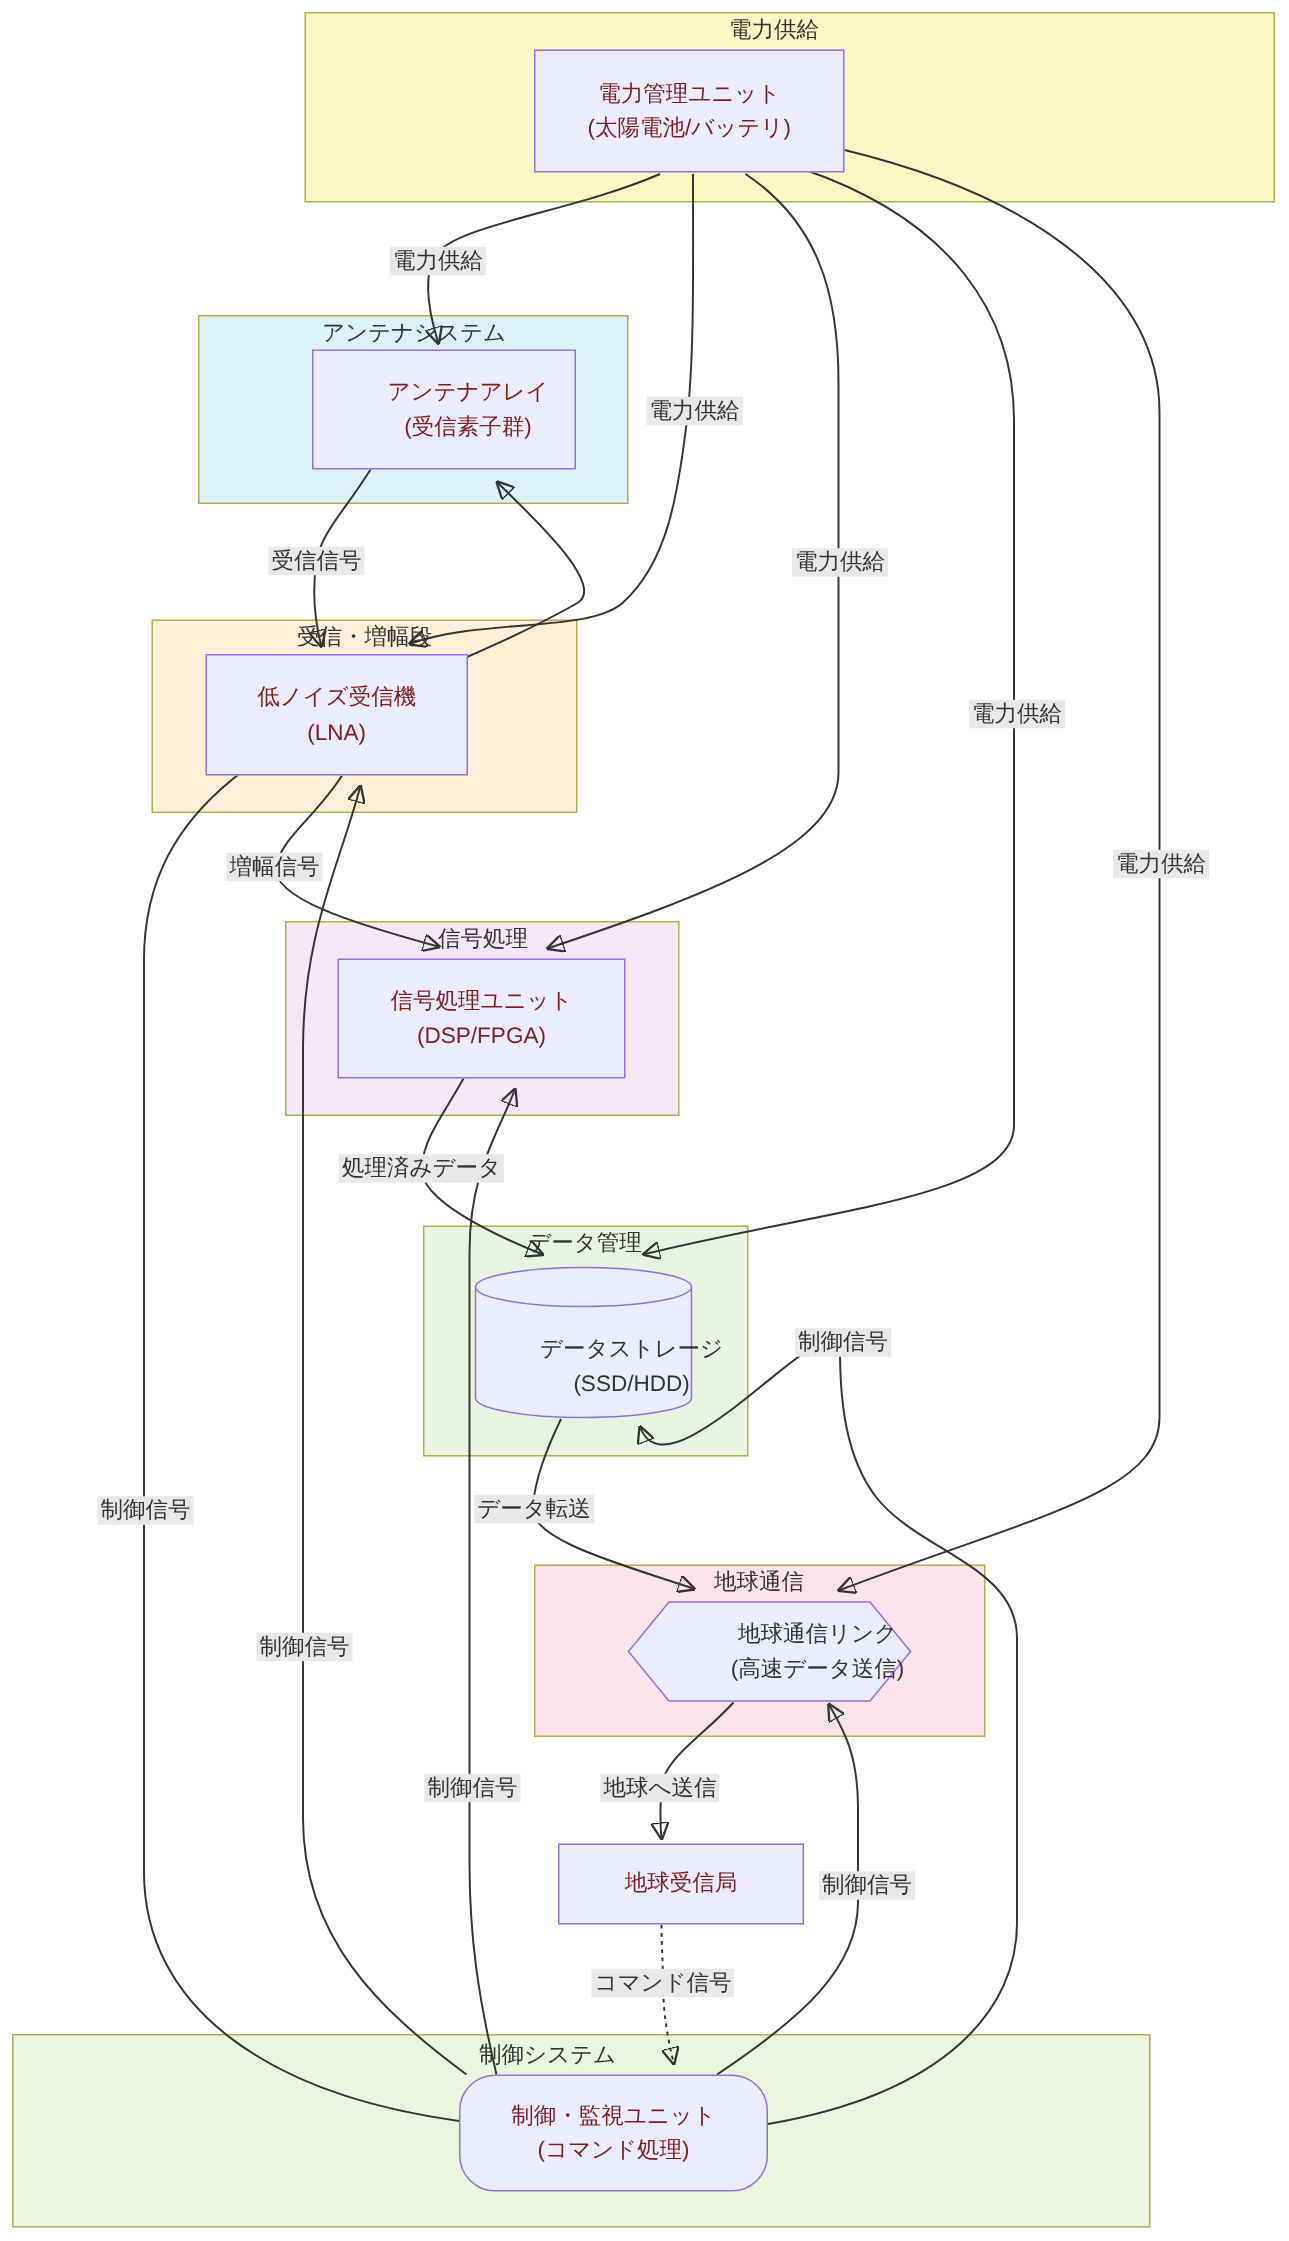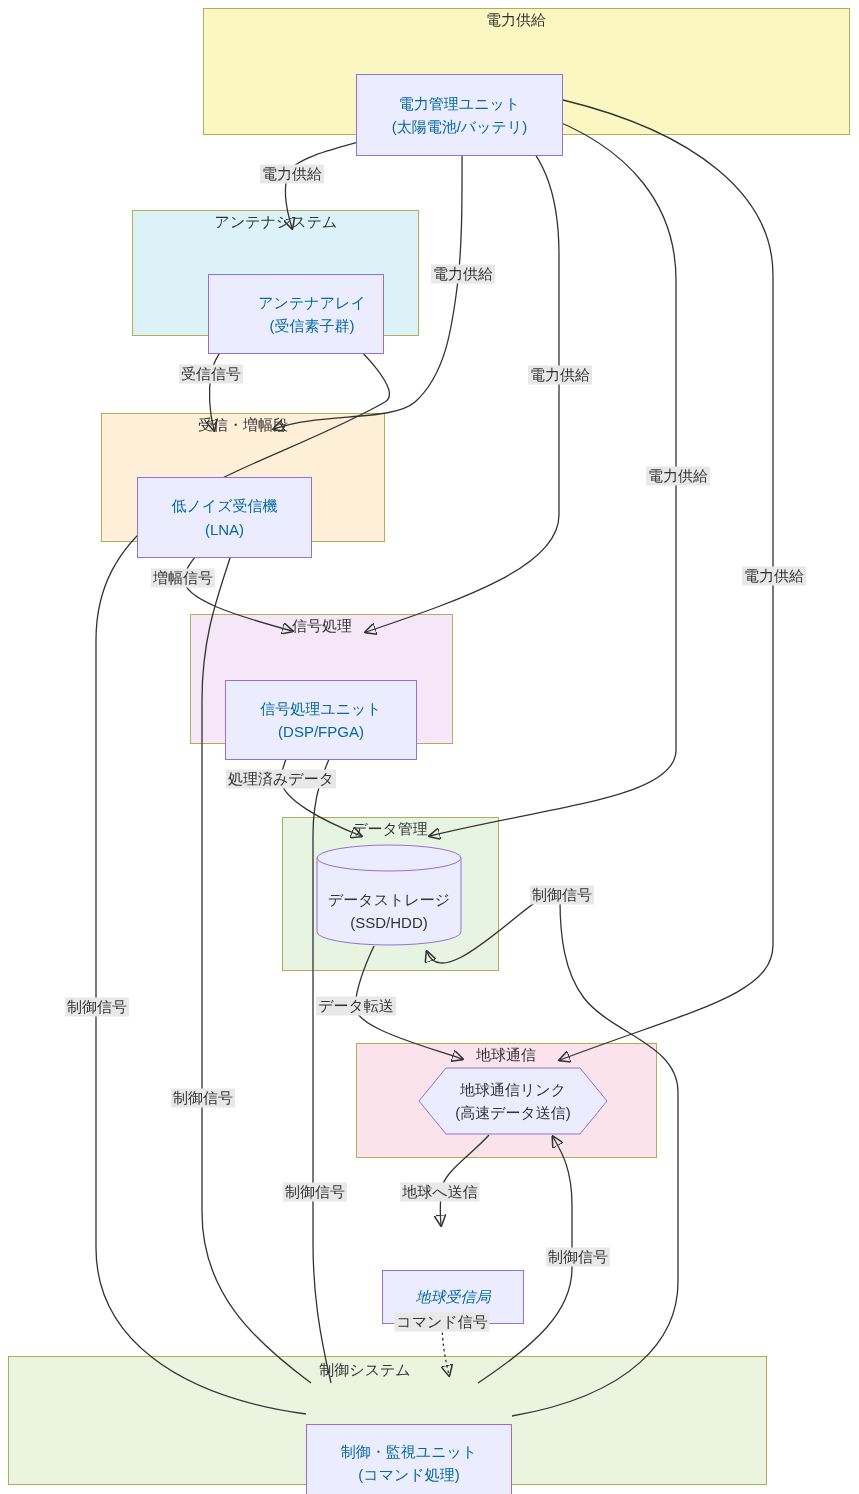--- a/index.html
+++ b/index.html
@@ -8,26 +8,26 @@
     font-family:"Liberation Sans","DejaVu Sans",sans-serif;color:#333;
   }
   .group{position:absolute;border:1px solid #b3ae55;box-sizing:border-box;z-index:0;}
   .group-title{
     position:absolute;transform:translate(-50%,-50%);font-size:15px;color:#333;
     white-space:nowrap;z-index:3;
   }
   .node{
     position:absolute;background:#ECECFF;border:1px solid #9370DB;box-sizing:border-box;
     display:flex;flex-direction:column;align-items:center;justify-content:center;
-    font-size:15px;line-height:1.55;text-align:center;z-index:2;color:#0369a1;margin-top:41px;
+    font-size:15px;line-height:1.55;text-align:center;z-index:2;color:#7f1d1d;
   }
   .node .l2{display:block;}
   .shape-node{
     position:absolute;z-index:2;display:flex;flex-direction:column;align-items:center;
-    justify-content:center;font-size:15px;line-height:1.55;text-align:center;color:#333;
+    justify-content:center;font-size:15px;line-height:1.55;text-align:center;color:#333;padding-left:32px;
   }
   .shape-node svg{position:absolute;left:0;top:0;z-index:-1;}
   .edge-layer{position:absolute;left:0;top:0;z-index:1;}
   .edge-layer path{fill:none;stroke:#333;stroke-width:1.3px;}
   .edge-layer path.dotted{stroke-dasharray:2.5,3;}
   .edge-label{
     position:absolute;transform:translate(-50%,-50%);background:#e8e8e8;
     padding:0 2px;font-size:15px;white-space:nowrap;z-index:3;color:#333;
   }
   .cyl-text{padding-top:16px;}
@@ -107,25 +107,25 @@
   </div>
 
   <div class="shape-node" style="left:418px;top:1067px;width:190px;height:68px;">
     <svg width="190" height="68" viewBox="0 0 190 68">
       <polygon points="28,1 162,1 189,34 162,67 28,67 1,34" fill="#ECECFF" stroke="#9370DB" stroke-width="1"></polygon>
     </svg>
     <span>地球通信リンク</span>
     <span class="l2">(高速データ送信)</span>
   </div>
 
-  <div class="node" style="left:382px;top:1229px;width:142px;height:54px;font-style:italic;">
+  <div class="node" style="left:372px;top:1229px;width:164px;height:54px;">
     <span>地球受信局</span>
   </div>
 
-  <div class="node" style="left:306px;top:1383px;width:206px;height:78px;">
+  <div class="node" style="left:306px;top:1383px;width:206px;height:78px;border-radius:24px;">
     <span>制御・監視ユニット</span>
     <span class="l2">(コマンド処理)</span>
   </div>
 
   <div class="edge-label" style="left:292px;top:174px;">電力供給</div>
   <div class="edge-label" style="left:463px;top:274px;">電力供給</div>
   <div class="edge-label" style="left:560px;top:375px;">電力供給</div>
   <div class="edge-label" style="left:678px;top:476px;">電力供給</div>
   <div class="edge-label" style="left:774px;top:576px;">電力供給</div>
   <div class="edge-label" style="left:211px;top:374px;">受信信号</div>

